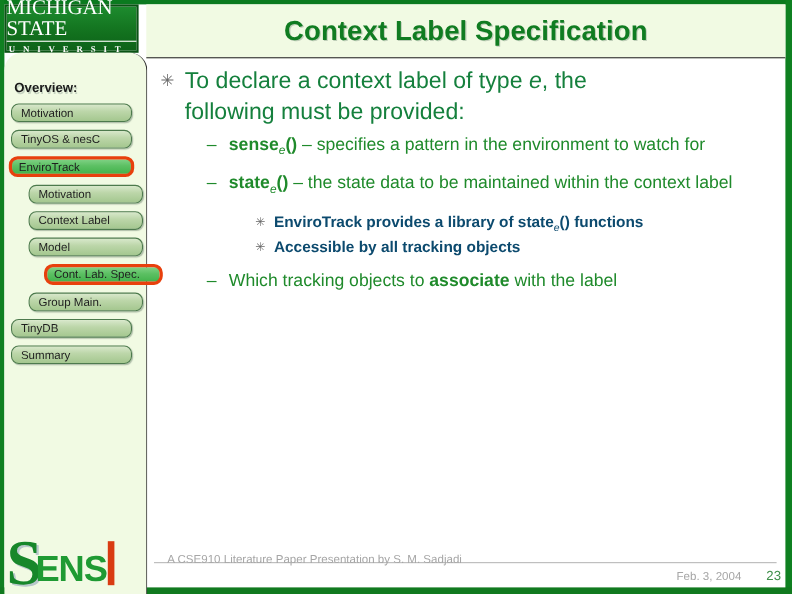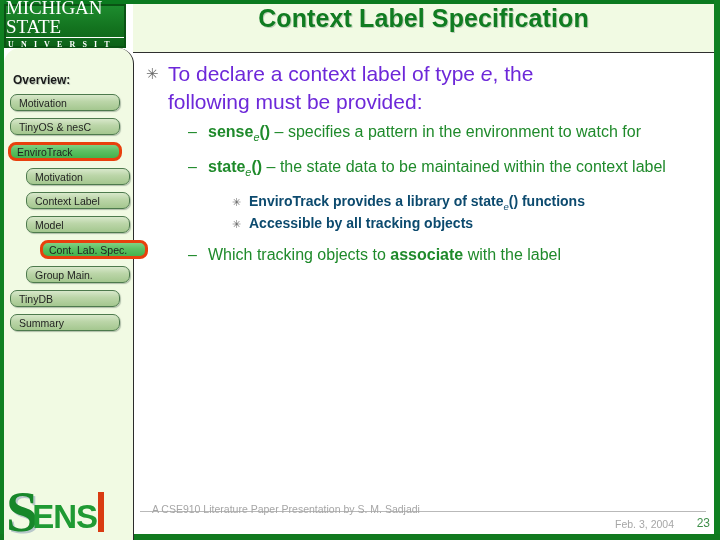--- a/index.html
+++ b/index.html
@@ -47,20 +47,21 @@
 
   
   .title-bar {
     position: absolute;
     left: 133px; top: 4px;
     width: 581px; height: 49px;
     background: #f1fae3;
     border-bottom: 1px solid #2f2f2f;
     box-sizing: border-box;
     display: flex;
+    align-items: center;
     justify-content: center;
   }
   .title-text {
     font-size: 25px;
     font-weight: bold;
     color: #107c21;
     letter-spacing: 0.1px;
     text-shadow: 1px 1px 0 rgba(150,170,150,0.55);
     white-space: nowrap;
   }
@@ -202,21 +203,21 @@
     font-size: 15px;
     color: #6a6a6a;
     line-height: 28px;
     text-align: left;
     padding-left: 6px;
     box-sizing: border-box;
   }
   .b1-text {
     font-size: 21px;
     line-height: 1.32;
-    color: #6d28d9;
+    color: #15803d;
     max-width: 450px;
   }
 
   .b2 { margin-bottom: 1px; padding-left: 48px; }
   .b2-mark {
     width: 20px;
     flex: 0 0 20px;
     font-size: 16px;
     color: #1f8a2b;
     line-height: 22px;

